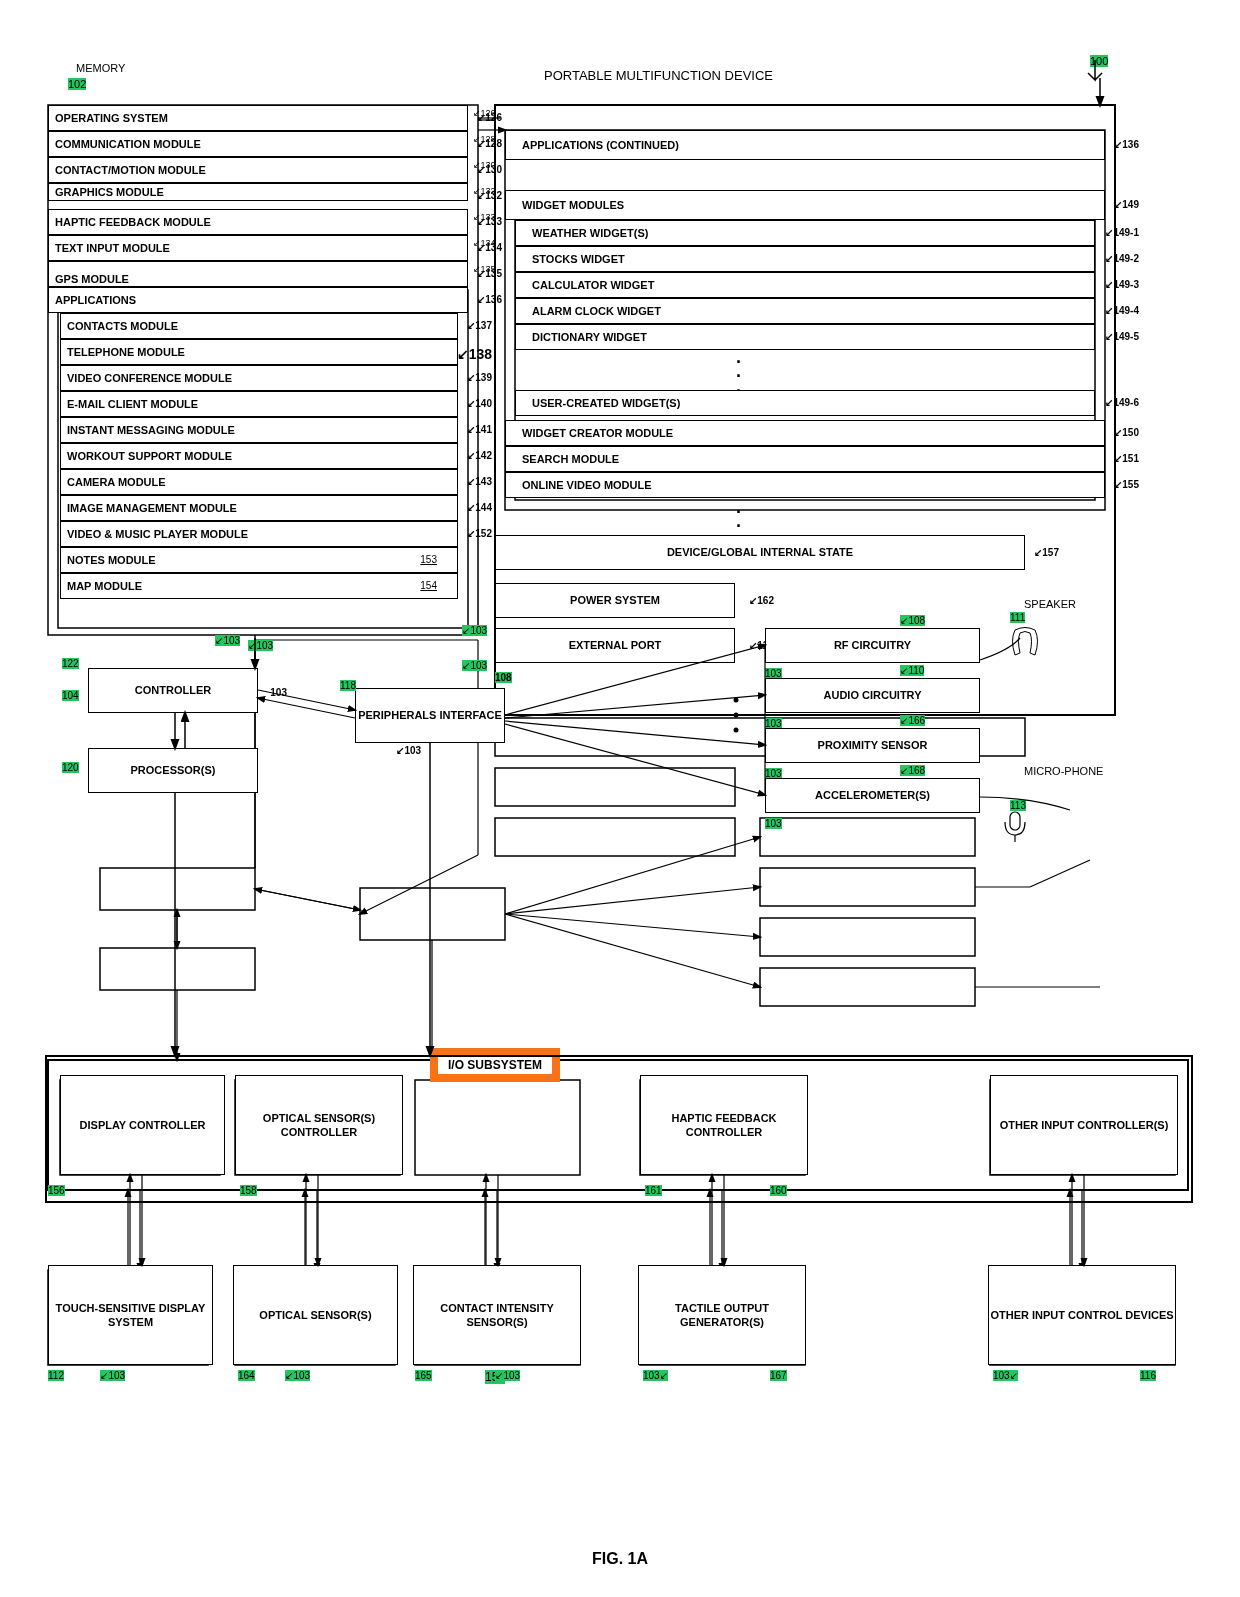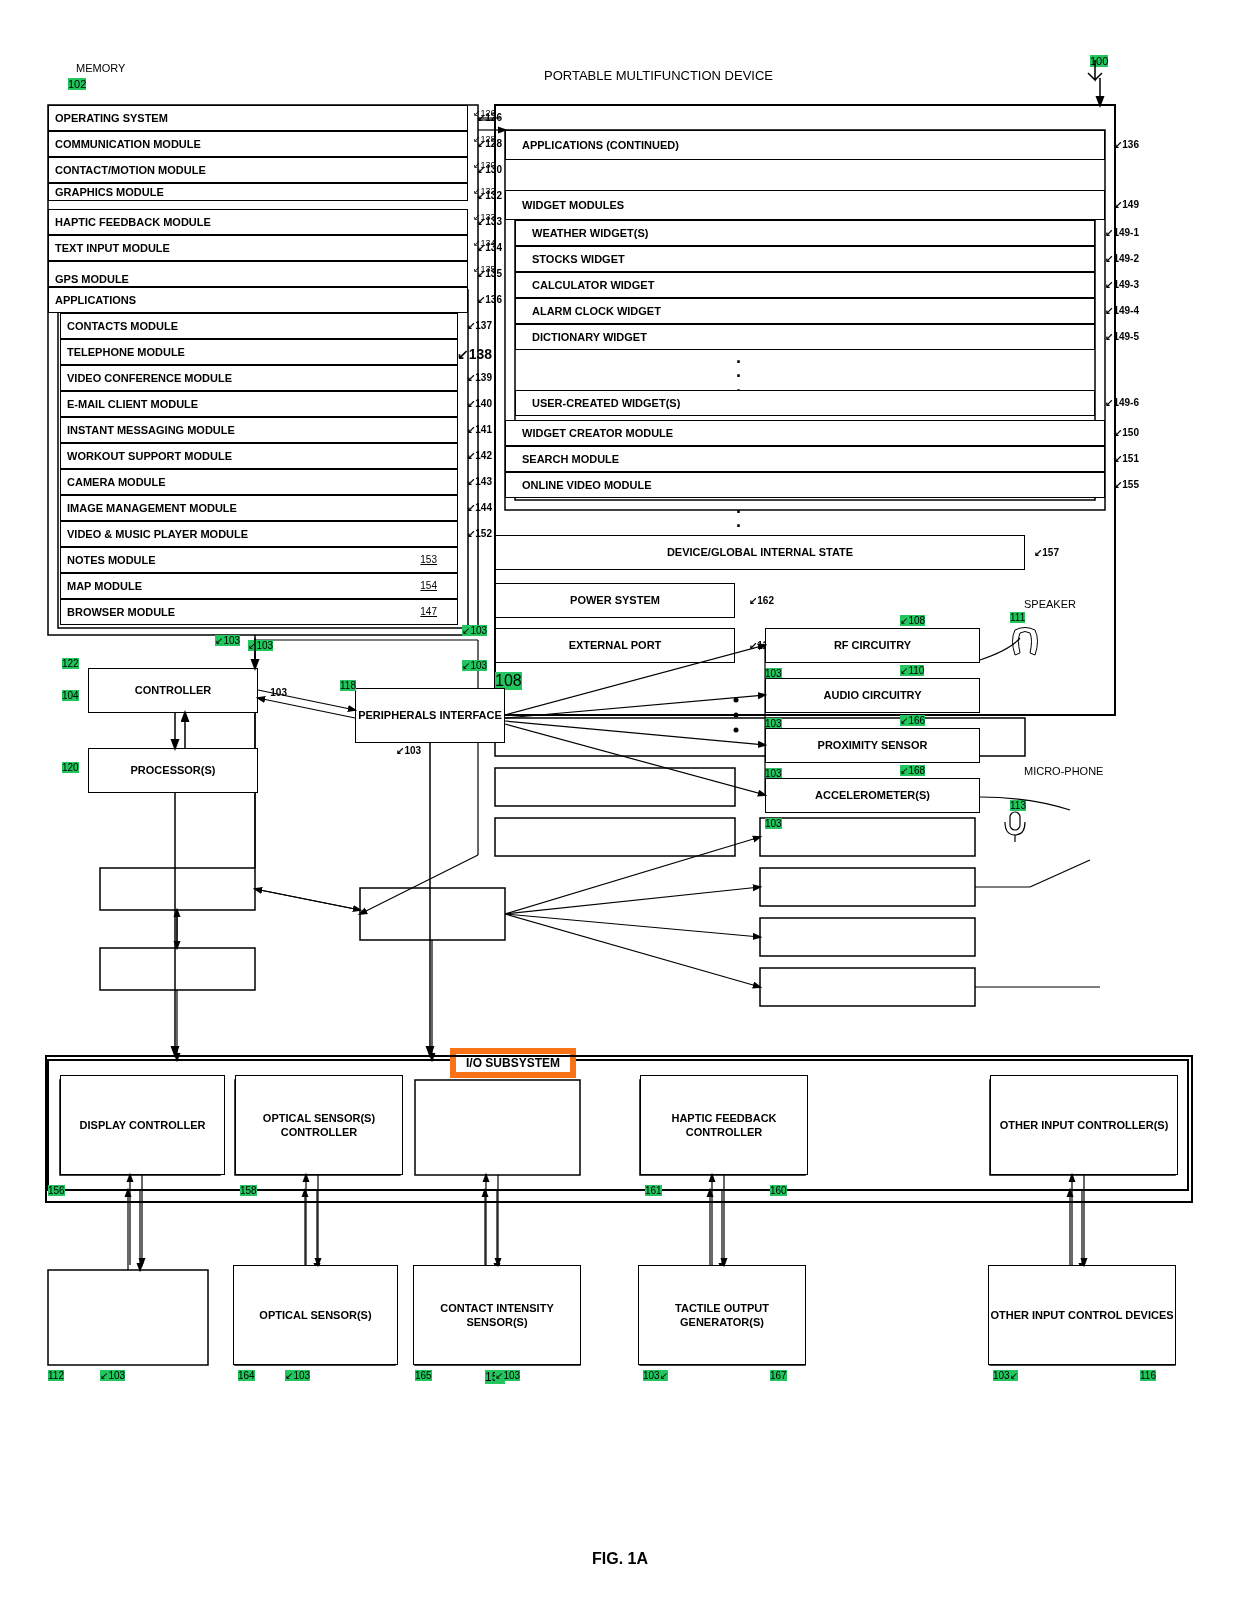--- a/index.html
+++ b/index.html
@@ -257,24 +257,20 @@
     <span style="position:absolute;right:-35px;top:5px;font-size:10px;">↙152</span>
   </div>
   <div class="box box-left" style="left:60px;top:547px;width:398px;height:26px;">
     <span>NOTES MODULE</span>
     <span style="position:absolute;right:20px;top:5px;font-size:10px;font-weight:normal;text-decoration:underline;">153</span>
   </div>
   <div class="box box-left" style="left:60px;top:573px;width:398px;height:26px;">
     <span>MAP MODULE</span>
     <span style="position:absolute;right:20px;top:5px;font-size:10px;font-weight:normal;text-decoration:underline;">154</span>
   </div>
-  <div class="box box-left" style="left:60px;top:599px;width:398px;height:26px;">
-    <span>BROWSER MODULE</span>
-    <span style="position:absolute;right:20px;top:5px;font-size:10px;font-weight:normal;text-decoration:underline;">147</span>
-  </div>
 
   <div class="label" style="left:215px;top:635px;font-size:10px;">↙103</div>
 
   <div class="box box-left" style="left:505px;top:130px;width:600px;height:30px;font-weight:bold;">
     <span style="padding-left:10px;">APPLICATIONS (CONTINUED)</span>
     <span style="position:absolute;right:-35px;top:7px;font-size:10px;">↙136</span>
   </div>
 
 
   <div class="box box-left" style="left:505px;top:190px;width:600px;height:30px;font-weight:bold;">
@@ -334,21 +330,21 @@
 
   <div class="box" style="left:495px;top:583px;width:240px;height:35px;">
     <span>POWER SYSTEM</span>
     <span style="position:absolute;right:-40px;top:10px;font-size:10px;">↙162</span>
   </div>
 
   <div class="box" style="left:495px;top:628px;width:240px;height:35px;">
     <span>EXTERNAL PORT</span>
     <span style="position:absolute;right:-40px;top:10px;font-size:10px;">↙124</span>
   </div>
-  <div class="label" style="left:495px;top:672px;font-size:16px;">108</div>
+  <div class="label" style="left:495px;top:672px;font-size:10px;font-weight:bold;">108</div>
 
   <div class="box" style="left:765px;top:628px;width:215px;height:35px;">
     <span>RF CIRCUITRY</span>
   </div>
   <div class="label" style="left:765px;top:668px;font-size:10px;">103</div>
   <div class="label" style="left:900px;top:615px;font-size:10px;">↙108</div>
 
   <div class="box" style="left:765px;top:678px;width:215px;height:35px;">
     <span>AUDIO CIRCUITRY</span>
   </div>
@@ -394,21 +390,21 @@
     <span style="text-align:center;line-height:1.3;">PERIPHERALS INTERFACE</span>
     <span style="position:absolute;bottom:-15px;left:40px;font-size:10px;">↙103</span>
   </div>
   <div class="label" style="left:340px;top:680px;font-size:10px;">118</div>
 
   <div class="box" style="left:88px;top:748px;width:170px;height:45px;">
     <span>PROCESSOR(S)</span>
   </div>
   <div class="label" style="left:62px;top:762px;font-size:10px;">120</div>
 
-  <div style="position:absolute;left:450px;top:1048px;font-size:12px;font-weight:bold;border:6px solid #f97316;padding:2px 10px;background:#fff;">I/O SUBSYSTEM</div>
+  <div style="position:absolute;left:430px;top:1048px;font-size:12px;font-weight:bold;border:8px solid #f97316;padding:2px 10px;background:#fff;">I/O SUBSYSTEM</div>
 
   <div class="box" style="left:60px;top:1075px;width:165px;height:100px;">
     <span style="text-align:center;">DISPLAY CONTROLLER</span>
   </div>
   <div class="label" style="left:48px;top:1185px;font-size:10px;">156</div>
 
   <div class="box" style="left:235px;top:1075px;width:168px;height:100px;">
     <span style="text-align:center;">OPTICAL SENSOR(S) CONTROLLER</span>
   </div>
   <div class="label" style="left:240px;top:1185px;font-size:10px;">158</div>
@@ -417,20 +413,23 @@
   <div class="box" style="left:640px;top:1075px;width:168px;height:100px;">
     <span style="text-align:center;">HAPTIC FEEDBACK CONTROLLER</span>
   </div>
   <div class="label" style="left:645px;top:1185px;font-size:10px;">161</div>
   <div class="label" style="left:770px;top:1185px;font-size:10px;">160</div>
 
   <div class="box" style="left:990px;top:1075px;width:188px;height:100px;">
     <span style="text-align:center;">OTHER INPUT CONTROLLER(S)</span>
   </div>
 
+  <div class="box" style="left:48px;top:1265px;width:165px;height:100px;">
+    <span style="text-align:center;">TOUCH-SENSITIVE DISPLAY SYSTEM</span>
+  </div>
   <div class="label" style="left:48px;top:1370px;font-size:10px;">112</div>
   <div class="label" style="left:100px;top:1370px;font-size:10px;">↙103</div>
 
   <div class="box" style="left:233px;top:1265px;width:165px;height:100px;">
     <span style="text-align:center;">OPTICAL SENSOR(S)</span>
   </div>
   <div class="label" style="left:238px;top:1370px;font-size:10px;">164</div>
   <div class="label" style="left:285px;top:1370px;font-size:10px;">↙103</div>
 
   <div class="box" style="left:413px;top:1265px;width:168px;height:100px;">

